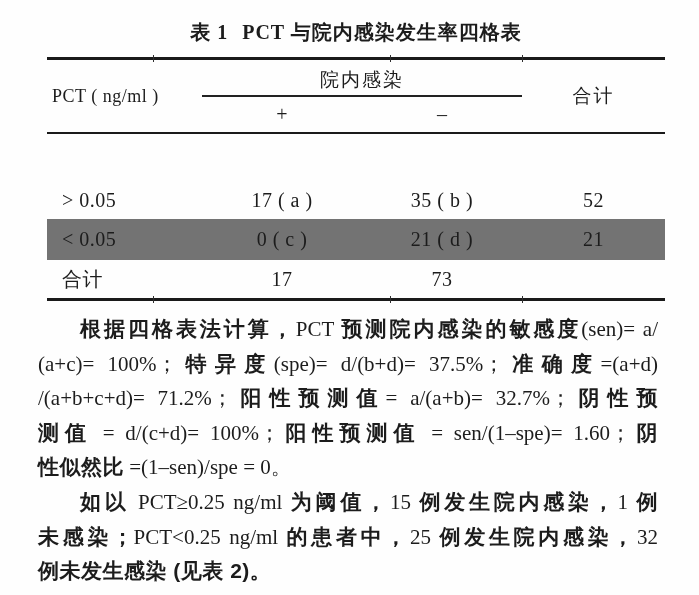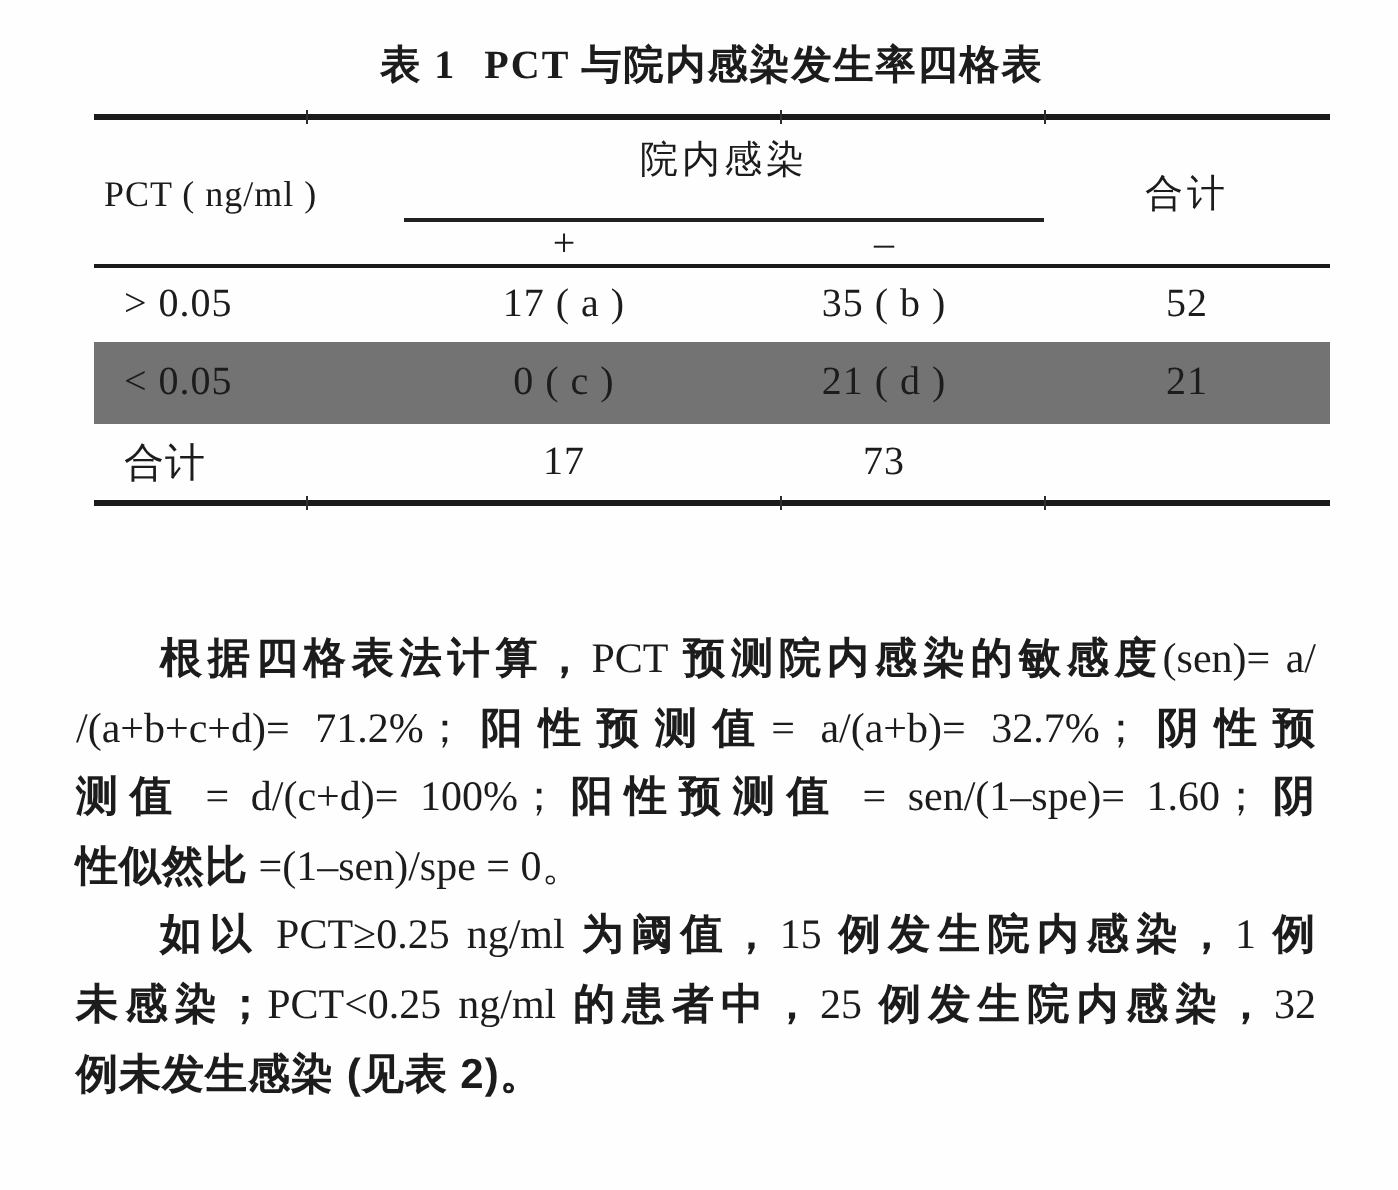--- a/index.html
+++ b/index.html
@@ -24,31 +24,31 @@
   .tbl{position:absolute;left:47px;top:57px;width:618px;height:248px;font-size:19px;}
   .rule{position:relative;background:#1a1a1a;}
   .rule.thick{height:3px;}
   .rule.thin{height:2px;}
   .tick{position:absolute;width:1px;height:7px;top:-2px;background:#2f2f2f;}
 
   .hdr{height:72px;display:grid;grid-template-columns:155px 320px 143px;}
   .hc1{display:flex;align-items:center;padding-left:5px;font-size:18px;letter-spacing:.5px;}
   .hspan{display:flex;flex-direction:column;}
   .spanner-label{height:33px;display:flex;align-items:flex-end;justify-content:center;
-    padding-bottom:16px;letter-spacing:2px;}
+    padding-bottom:2px;letter-spacing:2px;}
   .spanner-rule{height:2px;background:#222;}
   .subcols{flex:1;display:grid;grid-template-columns:1fr 1fr;align-items:center;
     text-align:center;font-size:20px;}
   .hc4{display:flex;align-items:center;justify-content:center;letter-spacing:2px;}
 
   .trow{display:grid;grid-template-columns:155px 160px 160px 143px;align-items:center;
     font-size:20px;}
   .trow .lbl{padding-left:15px;letter-spacing:.5px;}
   .trow .val{text-align:center;letter-spacing:.5px;}
-  .trow.r0{height:37px;}
+  .trow.r0{height:37px;margin-top:48px;}
   .trow.r1{height:41px;background:#737373;}
   .trow.r2{height:38px;}
 
   
   .textblock{position:absolute;left:38px;top:312px;width:620px;font-size:21px;}
   .pline{height:34.6px;line-height:34.6px;white-space:nowrap;}
   .pline.fill{text-align:justify;text-align-last:justify;white-space:normal;}
   .pline.ind{padding-left:42px;}
   .pline .cn{letter-spacing:.5px;}
 </style>
@@ -109,20 +109,23 @@
   </div>
 
 </div>
 
 <div class="textblock">
 
   <div class="pline fill ind">
     <span class="cn">根据四格表法计算，</span><span class="lat">PCT </span><span class="cn">预测院内感染的敏感度</span><span class="lat">(sen)= a/</span>
   </div>
   <div class="pline fill">
+    <span class="lat">(a+c)= 100%；</span><span class="cn">特异度</span><span class="lat">(spe)= d/(b+d)= 37.5%；</span><span class="cn">准确度</span><span class="lat">=(a+d)</span>
+  </div>
+  <div class="pline fill">
     <span class="lat">/(a+b+c+d)= 71.2%；</span><span class="cn">阳性预测值</span><span class="lat">= a/(a+b)= 32.7%；</span><span class="cn">阴性预</span>
   </div>
   <div class="pline fill">
     <span class="cn">测值</span><span class="lat"> = d/(c+d)= 100%；</span><span class="cn">阳性预测值</span><span class="lat"> = sen/(1–spe)= 1.60；</span><span class="cn">阴</span>
   </div>
   <div class="pline">
     <span class="cn">性似然比</span><span class="lat"> =(1–sen)/spe = 0。</span>
   </div>
 
   <div class="pline fill ind">

